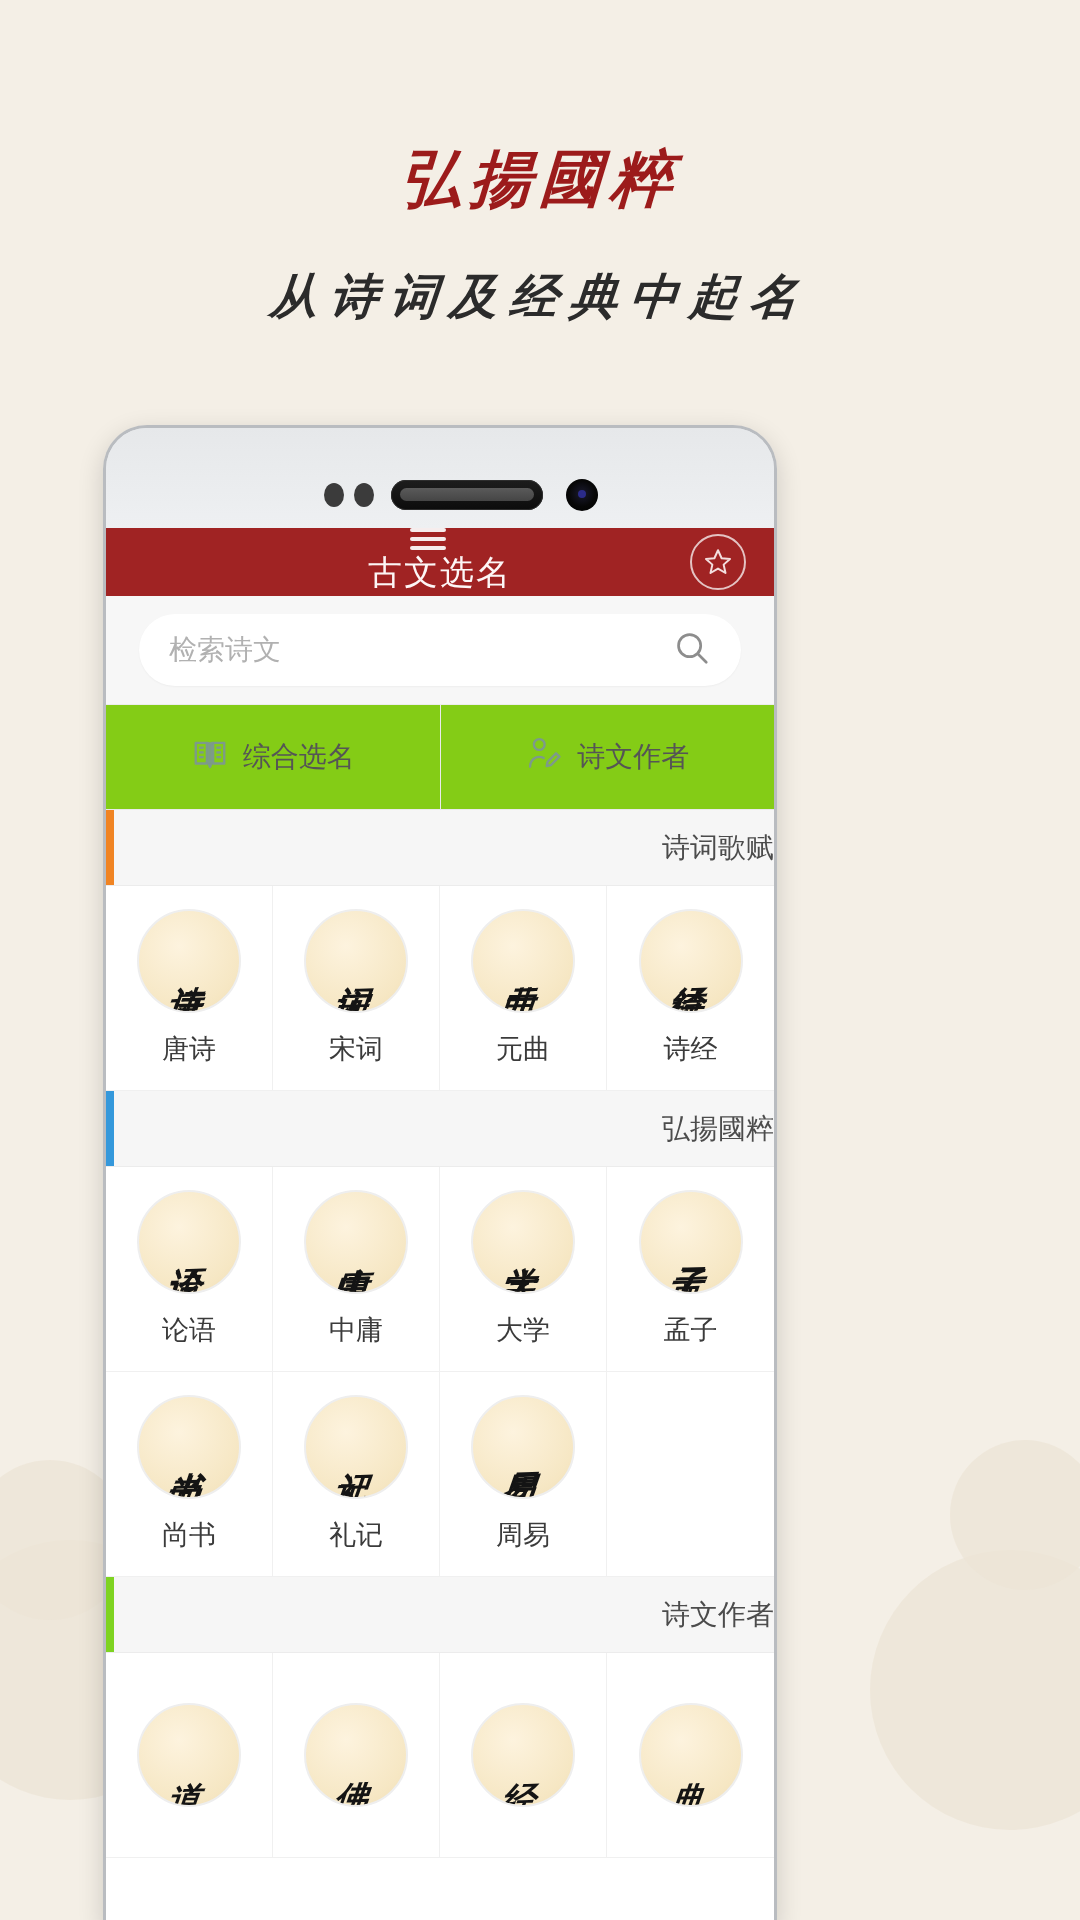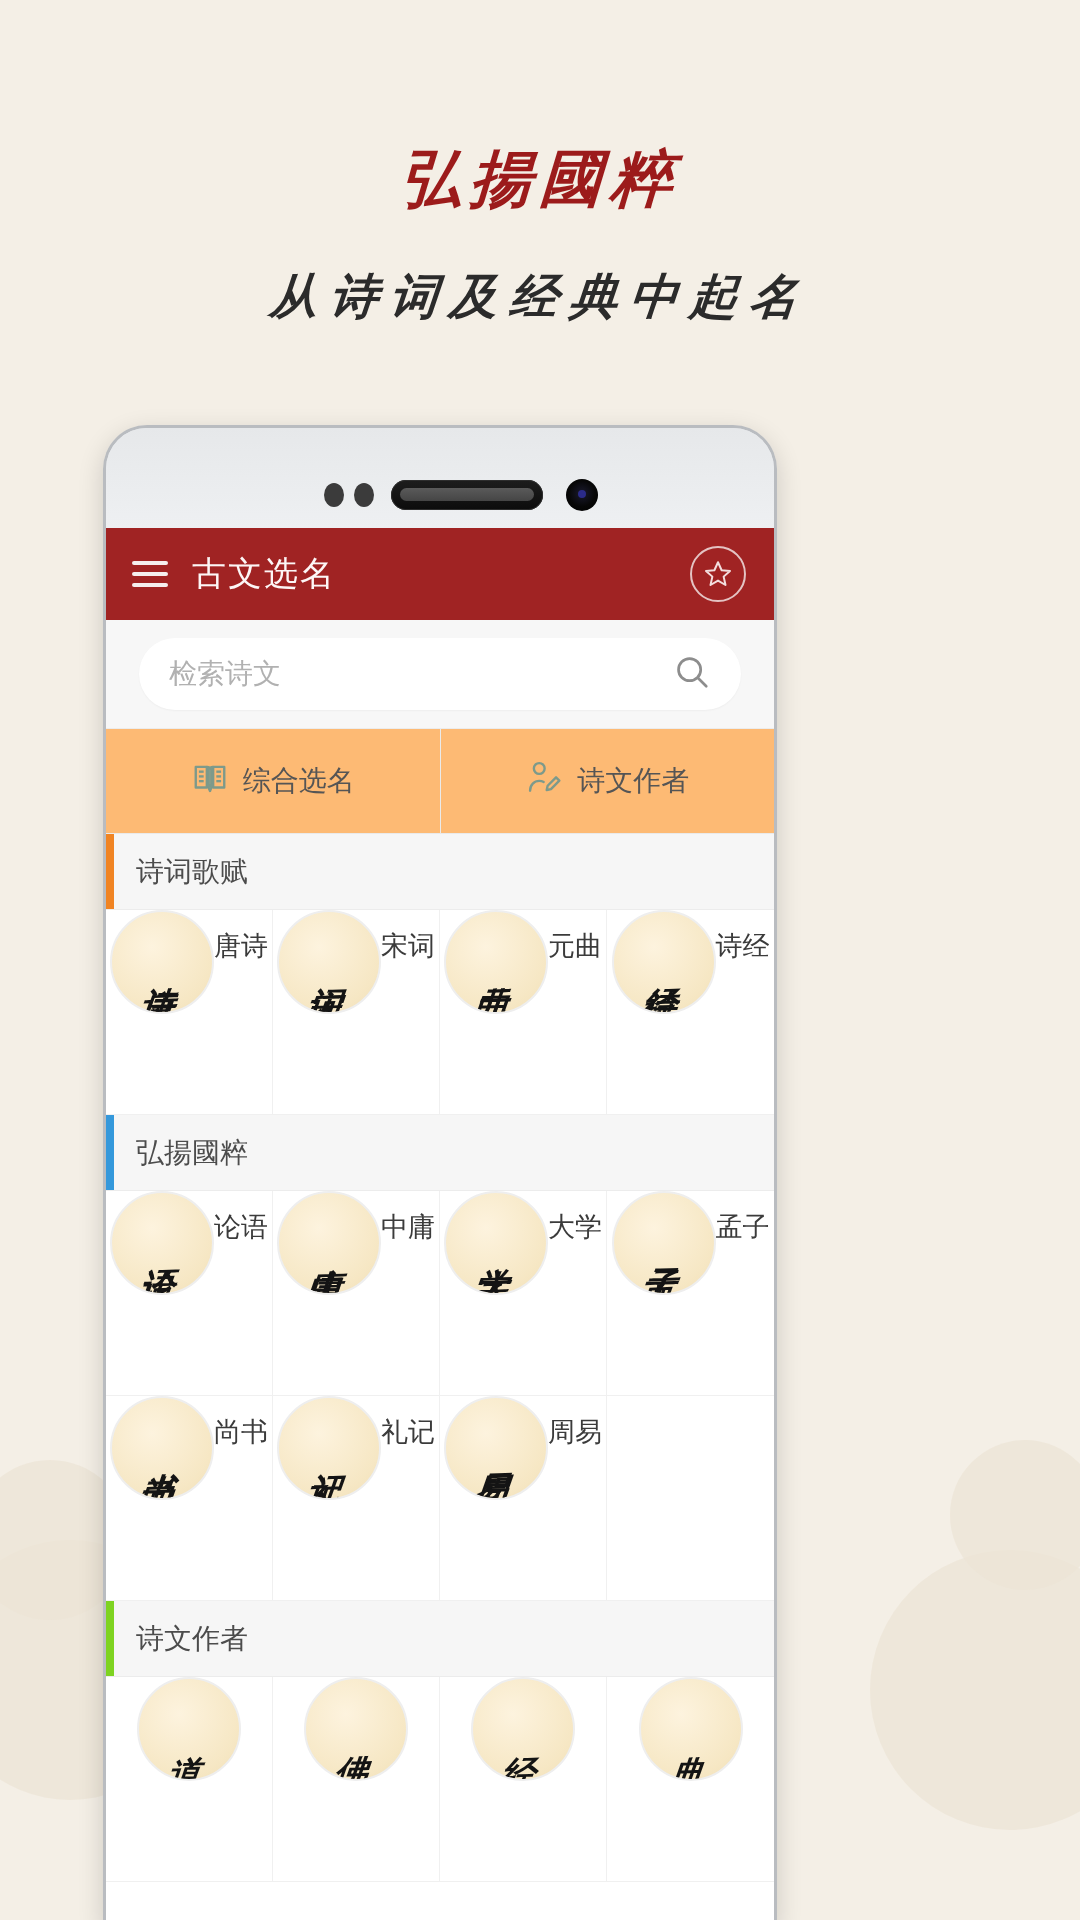--- a/index.html
+++ b/index.html
@@ -114,26 +114,27 @@
 
   
   .screen {
     position: absolute;
     top: 100px; left: 0; right: 0; bottom: 0;
     background: #ffffff;
     overflow: hidden;
   }
 
   .appbar {
-    height: 92px;
+    height: 68px;
     background: #a02323;
     display: flex;
     align-items: center;
     padding: 0 26px;
     position: relative;
+    flex-direction: column;
   }
   .hamburger {
     width: 36px; height: 26px;
     display: flex; flex-direction: column; justify-content: space-between;
     margin-right: 24px;
   }
   .hamburger span {
     display:block; height: 4px; border-radius: 2px; background: #f6eded;
   }
   .app-title {
@@ -175,21 +176,21 @@
     color: #9a9a9a;
     background: transparent;
     font-family: "Liberation Sans", sans-serif;
   }
   .search-input::placeholder { color: #b1b1b1; }
   .search-icon svg { width: 38px; height: 38px; }
 
   
   .tabs {
     display: flex;
-    background: #fdba74;
+    background: #84cc16;
     border-bottom: 1px solid #eaeaea;
   }
   .tab {
     flex: 1;
     height: 104px;
     display: flex;
     align-items: center;
     justify-content: center;
     gap: 14px;
     font-size: 28px;
@@ -200,39 +201,42 @@
 
   
   .section-head {
     height: 76px;
     background: #f6f6f6;
     display: flex;
     align-items: center;
     position: relative;
     padding-left: 30px;
     border-bottom: 1px solid #ececec;
+    justify-content: flex-end;
   }
   .section-head .bar {
     position: absolute;
     left: 0; top: 0; bottom: 0;
     width: 8px;
   }
   .section-head .label {
     font-size: 28px;
     color: #4c4c4c;
   }
 
   .grid {
     display: flex;
     flex-wrap: wrap;
   }
   .cell {
     width: 25%;
     height: 205px;
     display: flex;
+    flex-direction: column;
+    align-items: center;
     justify-content: center;
     border-right: 1px solid #f0f0f0;
     border-bottom: 1px solid #f0f0f0;
     background: #fff;
   }
   .cell:nth-child(4n) { border-right: none; }
   .cell.empty { background:#fff; }
   .seal {
     width: 104px; height: 104px;
     border-radius: 50%;

